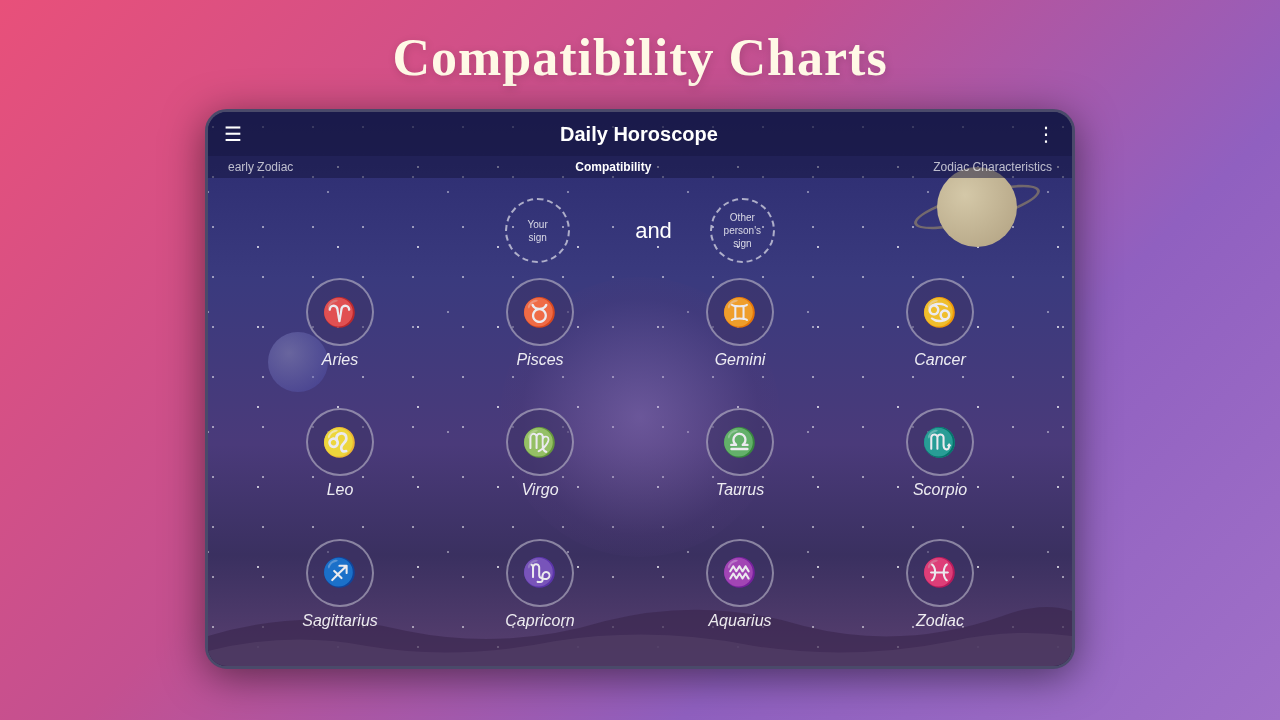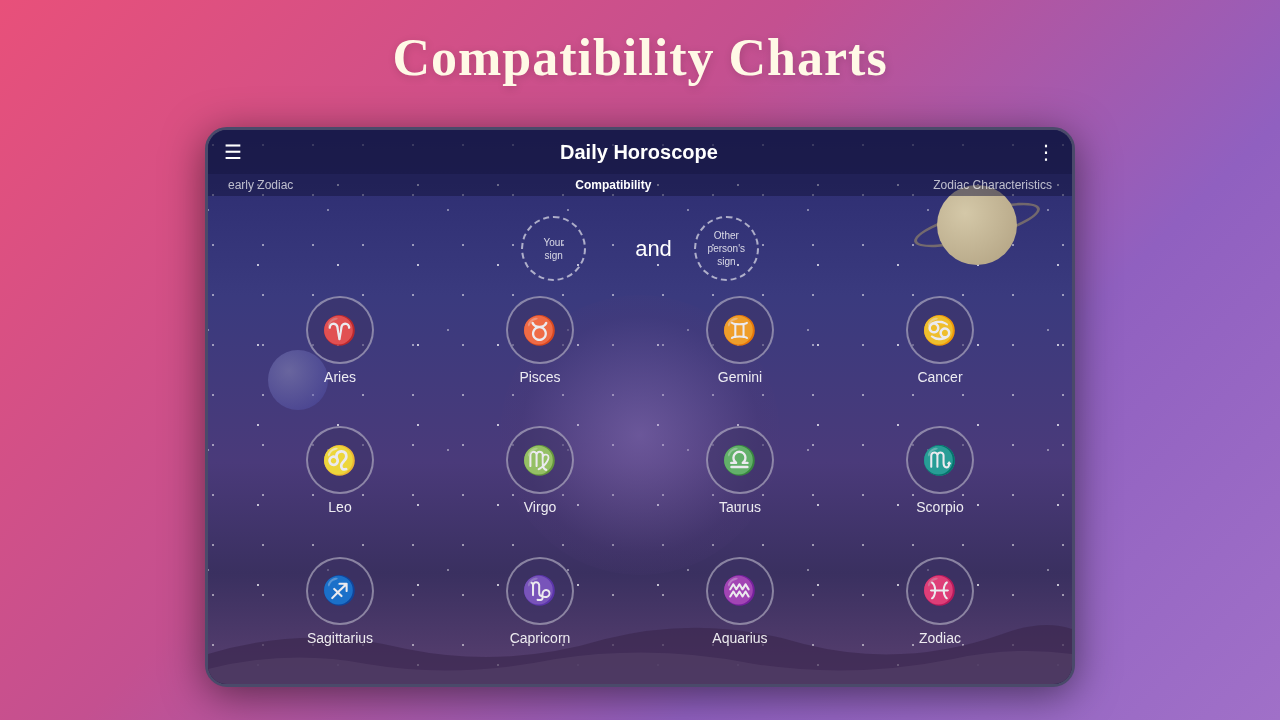--- a/index.html
+++ b/index.html
@@ -15,21 +15,21 @@
       align-items: center;
       justify-content: flex-start;
     }
 
     .page-title {
       color: #fff9e6;
       font-size: 52px;
       font-weight: bold;
       text-shadow: 1px 2px 8px rgba(0,0,0,0.15);
       margin-top: 28px;
-      margin-bottom: 40px;
+      margin-bottom: 22px;
       letter-spacing: 1px;
       font-family: 'Georgia', serif;
     }
 
     .tablet-frame {
       width: 870px;
       height: 560px;
       background: #1a1a3e;
       border-radius: 22px;
       border: 3px solid #4a4a6a;
@@ -176,21 +176,21 @@
       font-weight: bold;
     }
 
     
     .sign-selectors {
       position: relative;
       z-index: 10;
       display: flex;
       align-items: center;
       justify-content: center;
-      gap: 22px;
+      gap: 38px;
       margin-top: 20px;
       margin-bottom: 10px;
     }
 
     .sign-selector {
       width: 65px;
       height: 65px;
       border-radius: 50%;
       border: 2px dashed rgba(255,255,255,0.6);
       display: flex;
@@ -241,23 +241,24 @@
       display: flex;
       align-items: center;
       justify-content: center;
       font-size: 32px;
       color: rgba(255,255,255,0.9);
       margin-bottom: 5px;
     }
 
     .zodiac-name {
       color: rgba(255,255,255,0.9);
-      font-size: 14px;
+      font-size: 16px;
       font-family: Arial, sans-serif;
       text-align: center;
+      font-style: italic;
     }
 
     
     .landscape {
       position: absolute;
       bottom: 0;
       left: 0;
       right: 0;
       height: 80px;
       z-index: 5;

